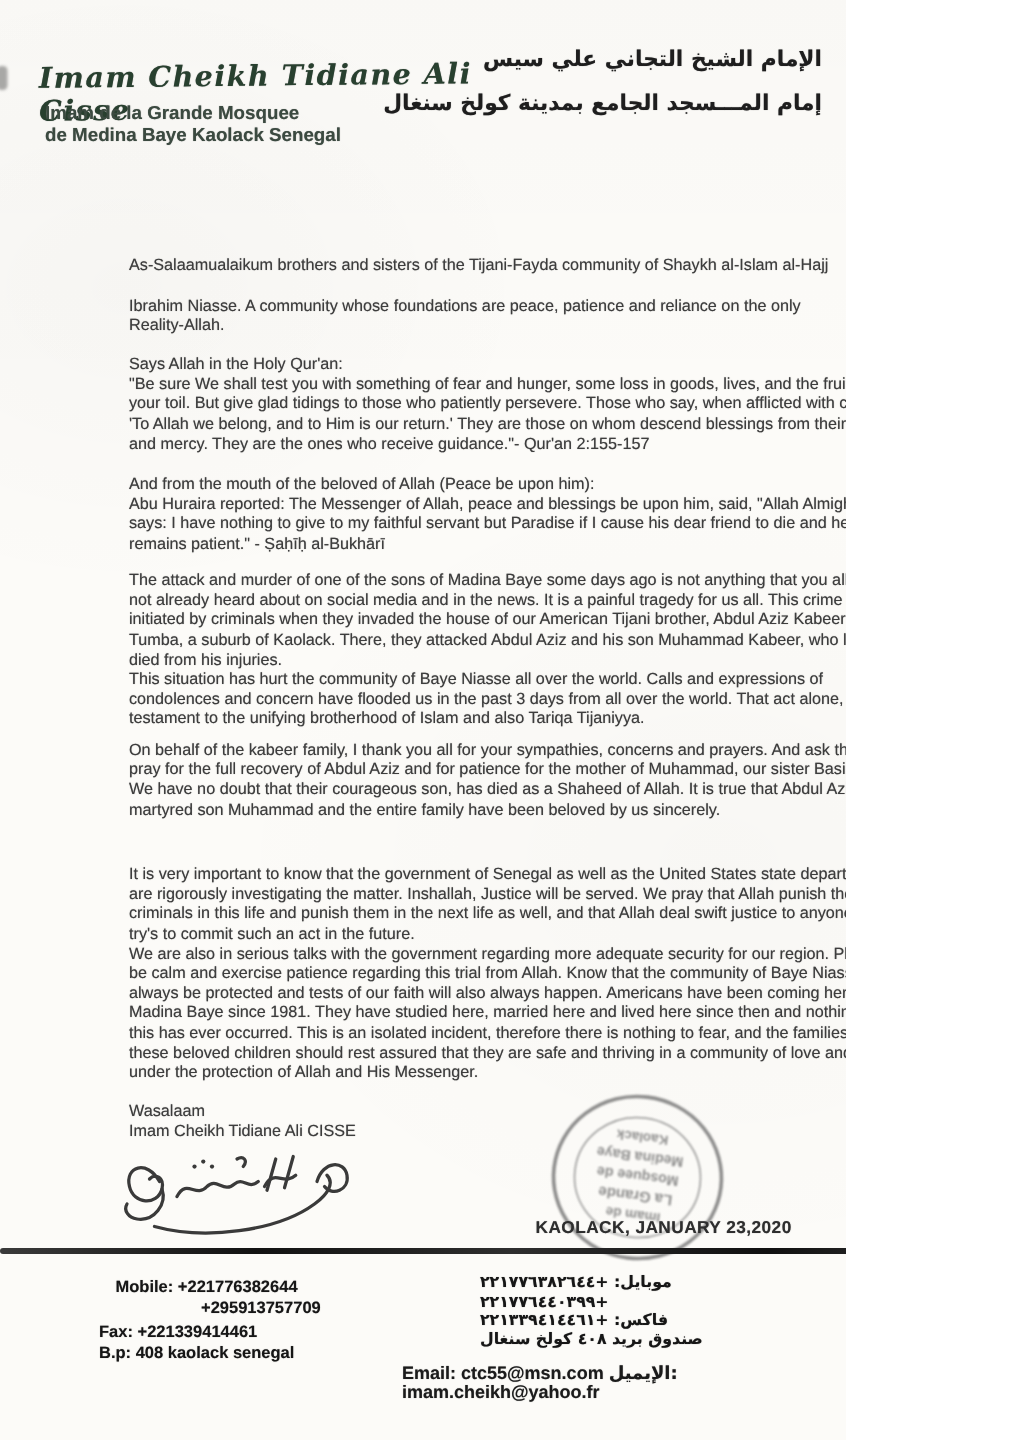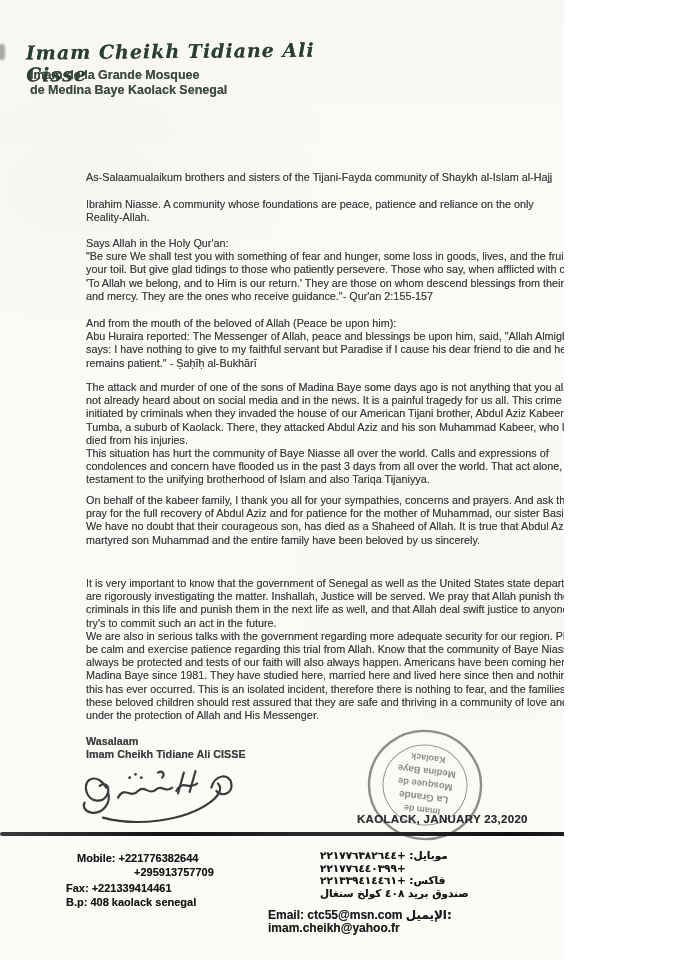--- a/index.html
+++ b/index.html
@@ -28,21 +28,21 @@
   .arabic-head{
     position:absolute; right:16px; top:26px; width:300px; text-align:right;
     direction:rtl; font-family:"DejaVu Sans", sans-serif;
     font-size:14.5px; font-weight:bold; line-height:29px; color:#1e1e1e;
     white-space:pre-line;
   }
   .para{
     position:absolute; left:86px; width:516px;
     font-size:10.8px; line-height:13.2px; white-space:pre-line;
   }
-  .closing{ position:absolute; left:86px; width:300px; font-size:10.8px; line-height:13.2px; white-space:pre-line; top:735px;font-weight:bold;}
+  .closing{ position:absolute; left:86px; width:300px; font-size:10.8px; line-height:13.2px; white-space:pre-line; top:735px;}
   .sig{ position:absolute; left:78px; top:762px; width:175px; height:68px; filter:blur(0.3px); }
   .stamp{ position:absolute; left:365px; top:727px; width:120px; height:116px; filter:blur(0.6px); opacity:0.78; }
   .dateline{
     position:absolute; left:357px; top:813px; z-index:5;
     font-size:11.5px; font-weight:bold; letter-spacing:0.3px; color:#2e2e2e;
   }
   .rule{
     position:absolute; left:0; top:832px; width:682px; height:4px; z-index:6;
     background:linear-gradient(90deg,#3a3a3a,#121212 25%,#2e2e2e 50%,#101010 75%,#3f3f3f);
     border-radius:2px;
@@ -59,20 +59,22 @@
   .smudge{ position:absolute; left:-2px; top:44px; width:7px; height:16px; background:#5a5a5a; opacity:0.5; border-radius:3px; filter:blur(1px); }
 </style>
 </head>
 <body>
 
 <div class="page">
 
   <div class="script-name scanfuzz">Imam Cheikh Tidiane Ali Cisse</div>
   <div class="subtitle scanfuzz">Imam de la Grande Mosquee
 de Medina Baye Kaolack Senegal</div>
+  <div class="arabic-head scanfuzz">الإمام الشيخ التجاني علي سيس
+إمام المـــسجد الجامع بمدينة كولخ سنغال</div>
   <div class="smudge"></div>
 
   <div class="para scanfuzz" style="top:198px">Ibrahim Niasse. A community whose foundations are peace, patience and reliance on the only
 Reality-Allah.</div>
   <div class="para scanfuzz" style="top:171px">As-Salaamualaikum brothers and sisters of the Tijani-Fayda community of Shaykh al-Islam al-Hajj</div>
   <div class="para scanfuzz" style="top:237px">Says Allah in the Holy Qur'an:
 "Be sure We shall test you with something of fear and hunger, some loss in goods, lives, and the fruits of your toil. But give glad tidings to those who patiently persevere. Those who say, when afflicted with calamity, 'To Allah we belong, and to Him is our return.' They are those on whom descend blessings from their Lord, and mercy. They are the ones who receive guidance."- Qur'an 2:155-157</div>
   <div class="para scanfuzz" style="top:317px">And from the mouth of the beloved of Allah (Peace be upon him):
 Abu Huraira reported: The Messenger of Allah, peace and blessings be upon him, said, "Allah Almighty says: I have nothing to give to my faithful servant but Paradise if I cause his dear friend to die and he remains patient." - Ṣaḥīḥ al-Bukhārī</div>
   <div class="para scanfuzz" style="top:381px">The attack and murder of one of the sons of Madina Baye some days ago is not anything that you all have not already heard about on social media and in the news. It is a painful tragedy for us all. This crime was initiated by criminals when they invaded the house of our American Tijani brother, Abdul Aziz Kabeer in Tumba, a suburb of Kaolack. There, they attacked Abdul Aziz and his son Muhammad Kabeer, who later died from his injuries.

